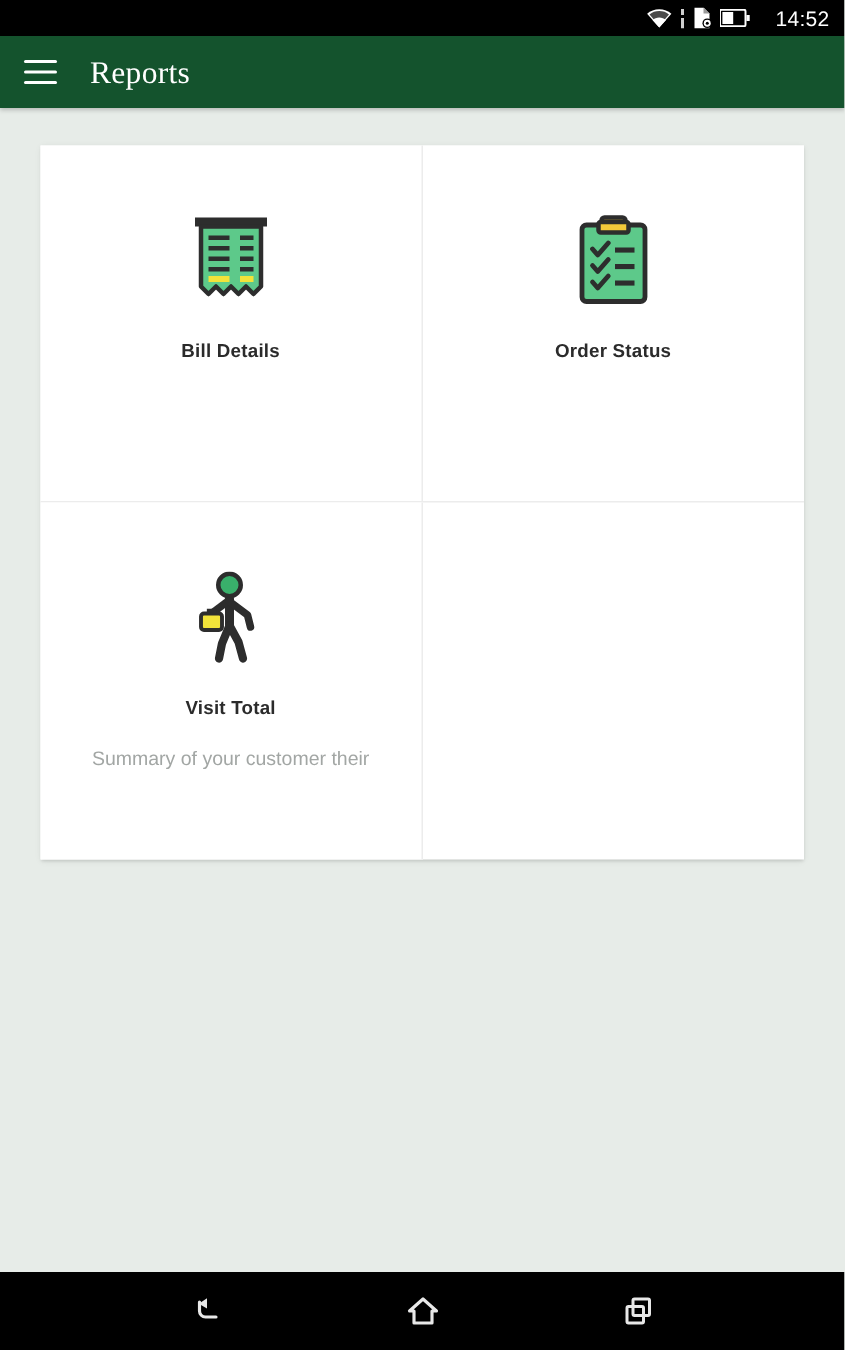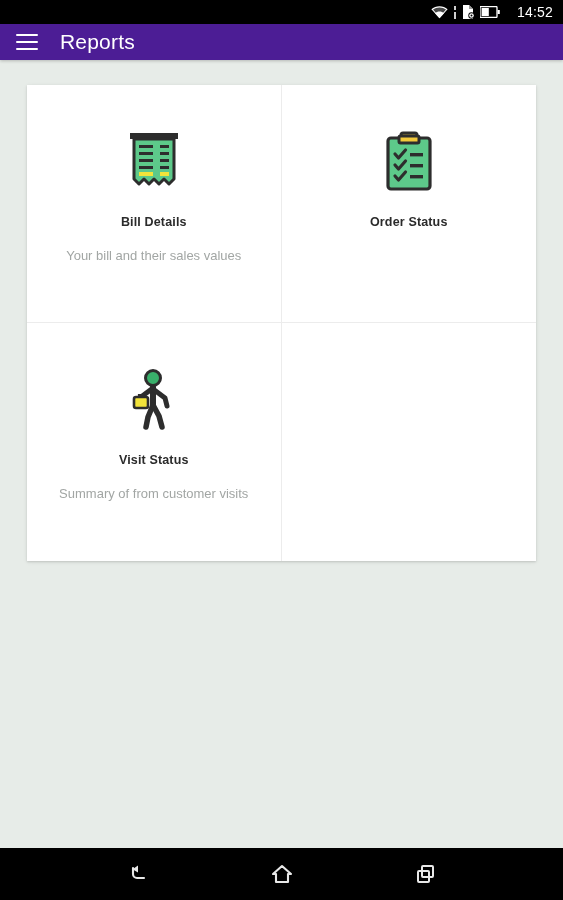--- a/index.html
+++ b/index.html
@@ -18,24 +18,24 @@
   }
   .status-icons { display:flex; align-items:center; gap:5px; }
   .status-clock {
     color:#fff; font-size:14px; letter-spacing:.2px;
     font-family:"Liberation Sans", sans-serif;
   }
   .sicon { display:block; }
 
   
   .app-bar {
-    height:36px; background:#4c1d95; display:flex; align-items:center;
+    height:48px; background:#14532d; display:flex; align-items:center;
     padding-left:16px; gap:22px;
     box-shadow:0 1px 3px rgba(0,0,0,.22);
-    position:relative; z-index:5;
+    position:relative; z-index:5;font-family:Liberation Serif, serif;
   }
   .hamburger { width:22px; height:16px; display:flex; flex-direction:column;
                justify-content:space-between; cursor:pointer; }
   .hamburger span { display:block; height:2px; background:#fff; border-radius:1px; }
   .app-title { color:#fff; font-size:21px; font-weight:400; letter-spacing:.2px; }
 
   
   .content { position:relative; height:648px; padding:25px 27px 0 27px; }
   .card-grid {
     background:#fff; width:509px; height:476px;
@@ -128,21 +128,20 @@
             <rect x="34" y="21" width="9" height="3" fill="#2d2d2d"></rect>
             <rect x="13" y="28" width="14" height="3" fill="#2d2d2d"></rect>
             <rect x="34" y="28" width="9" height="3" fill="#2d2d2d"></rect>
             <rect x="13" y="35" width="14" height="3" fill="#2d2d2d"></rect>
             <rect x="34" y="35" width="9" height="3" fill="#2d2d2d"></rect>
             <rect x="13" y="41" width="14" height="4" fill="#f2e33a"></rect>
             <rect x="34" y="41" width="9" height="4" fill="#f2e33a"></rect>
           </svg>
         </div>
         <div class="cell-title">Bill Details</div>
-        <div class="cell-desc">Your bill and their sales values</div>
       </div>
 
       <div class="grid-cell">
         <div class="cell-icon">
           <svg width="50" height="62" viewBox="0 0 50 62">
             <rect x="17" y="2" width="16" height="8" rx="2" fill="#f2c83a" stroke="#2d2d2d" stroke-width="3"></rect>
             <rect x="4" y="7" width="42" height="51" rx="3" fill="#5dc98a" stroke="#2d2d2d" stroke-width="3.2"></rect>
             <rect x="15" y="5" width="20" height="7" rx="1.5" fill="#f2c83a" stroke="#2d2d2d" stroke-width="3"></rect>
             <path d="M11 23l3.5 4 7-8" fill="none" stroke="#2d2d2d" stroke-width="3.2" stroke-linecap="round" stroke-linejoin="round"></path>
             <rect x="26" y="22" width="13" height="3.4" fill="#2d2d2d"></rect>
@@ -161,22 +160,22 @@
             <circle cx="25" cy="9" r="7.5" fill="#39b06b" stroke="#2d2d2d" stroke-width="3"></circle>
             <path d="M25 18 L25 36" stroke="#2d2d2d" stroke-width="6" stroke-linecap="round"></path>
             <path d="M25 19 L13 28" stroke="#2d2d2d" stroke-width="5" stroke-linecap="round"></path>
             <path d="M25 20 L37 29 L39 37" fill="none" stroke="#2d2d2d" stroke-width="5" stroke-linecap="round" stroke-linejoin="round"></path>
             <path d="M25 36 L20 48 L18 58" fill="none" stroke="#2d2d2d" stroke-width="5.5" stroke-linecap="round" stroke-linejoin="round"></path>
             <path d="M25 36 L31 47 L34 58" fill="none" stroke="#2d2d2d" stroke-width="5.5" stroke-linecap="round" stroke-linejoin="round"></path>
             <rect x="6" y="28" width="14" height="11" rx="2" fill="#f2e33a" stroke="#2d2d2d" stroke-width="2.6"></rect>
             <path d="M11 28v-2h4v2" fill="none" stroke="#2d2d2d" stroke-width="2.2"></path>
           </svg>
         </div>
-        <div class="cell-title">Visit Status</div>
-        <div class="cell-desc">Summary of from customer visits</div>
+        <div class="cell-title">Visit Total</div>
+        <div class="cell-desc">Summary of your customer their</div>
       </div>
 
 
     </div>
   </div>
 
   <div class="nav-bar">
     <div class="nav-btn">
       <svg width="26" height="26" viewBox="0 0 26 26">
         <path d="M8 7v6a4 4 0 0 0 4 4h7" fill="none" stroke="#e8e8e8" stroke-width="2.1" stroke-linecap="round" stroke-linejoin="round"></path>

